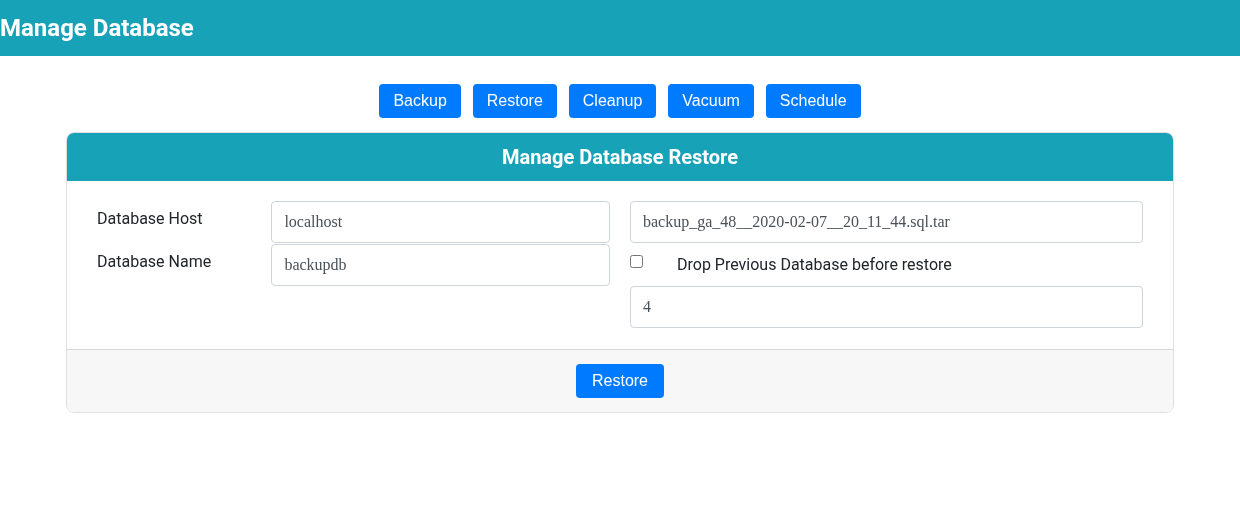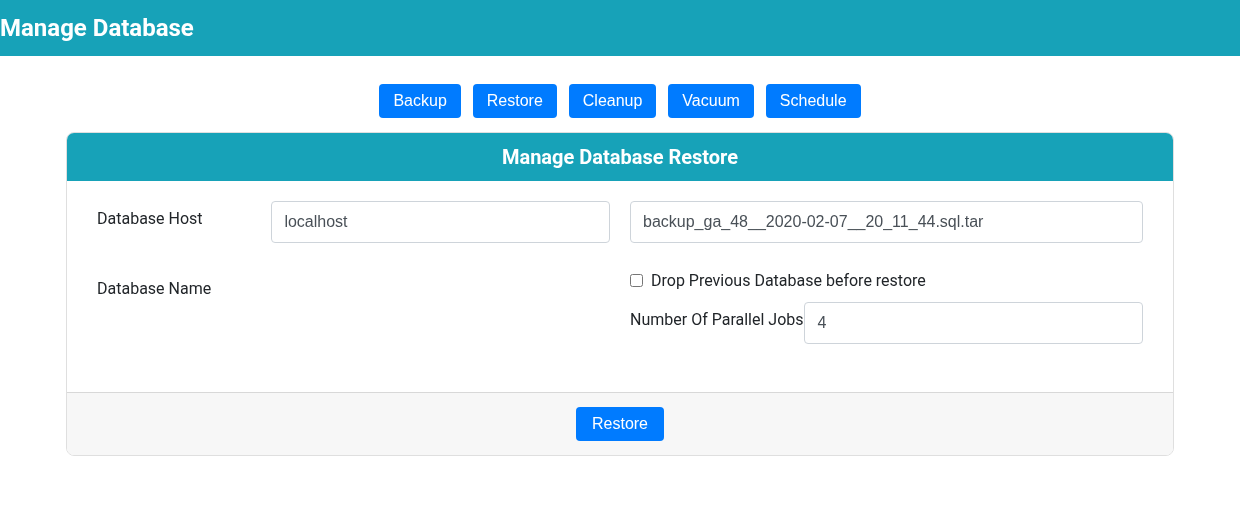--- a/index.html
+++ b/index.html
@@ -55,46 +55,48 @@
       padding: 20px;
       display: flex;
     }
     .col {
       flex: 1;
       padding: 0 10px;
     }
     .form-row {
       display: flex;
       align-items: flex-start;
-      margin-bottom: 28px;
+      margin-bottom: 1px;
     }
     .form-label {
       flex: 0 0 34%;
       padding-top: 8px;
       font-size: 16px;
       color: #212529;
     }
     .form-field {
       flex: 1;
     }
     .form-control {
       width: 100%;
       padding: 8px 12px;
       font-size: 16px;
       line-height: 1.5;
       color: #495057;
       background-color: #fff;
       border: 1px solid #ced4da;
       border-radius: 4px;
+      font-family: Liberation Serif, serif;
     }
     .form-check {
       display: flex;
-      align-items: center;
+      align-items: flex-start;
       margin-bottom: 12px;
-      margin-top: 20px;
+      margin-top: 12px;
+      gap: 26px;
     }
     .form-check input[type="checkbox"] {
       margin-right: 8px;
       width: 13px;
       height: 13px;
     }
     .form-check label {
       font-size: 16px;
       color: #212529;
     }
@@ -133,35 +135,37 @@
   <div class="panel-body">
     <div class="col">
       <div class="form-row">
         <div class="form-label">Database Host</div>
         <div class="form-field">
           <input type="text" class="form-control" value="localhost" style="">
         </div>
       </div>
       <div class="form-row">
         <div class="form-label">Database Name</div>
+        <div class="form-field">
+          <input type="text" class="form-control" value="backupdb" style="">
+        </div>
       </div>
     </div>
 
     <div class="col">
       <div class="form-row">
         <div class="form-field">
           <input type="text" class="form-control" value="backup_ga_48__2020-02-07__20_11_44.sql.tar" style="">
         </div>
       </div>
       <div class="form-check">
         <input type="checkbox" style="">
         <label>Drop Previous Database before restore</label>
       </div>
       <div class="form-row">
-        <div class="form-label">Number Of Parallel Jobs</div>
         <div class="form-field">
           <input type="text" class="form-control" value="4" style="">
         </div>
       </div>
     </div>
   </div>
 
   <div class="panel-footer">
     <button class="restore-btn">Restore</button>
   </div>

